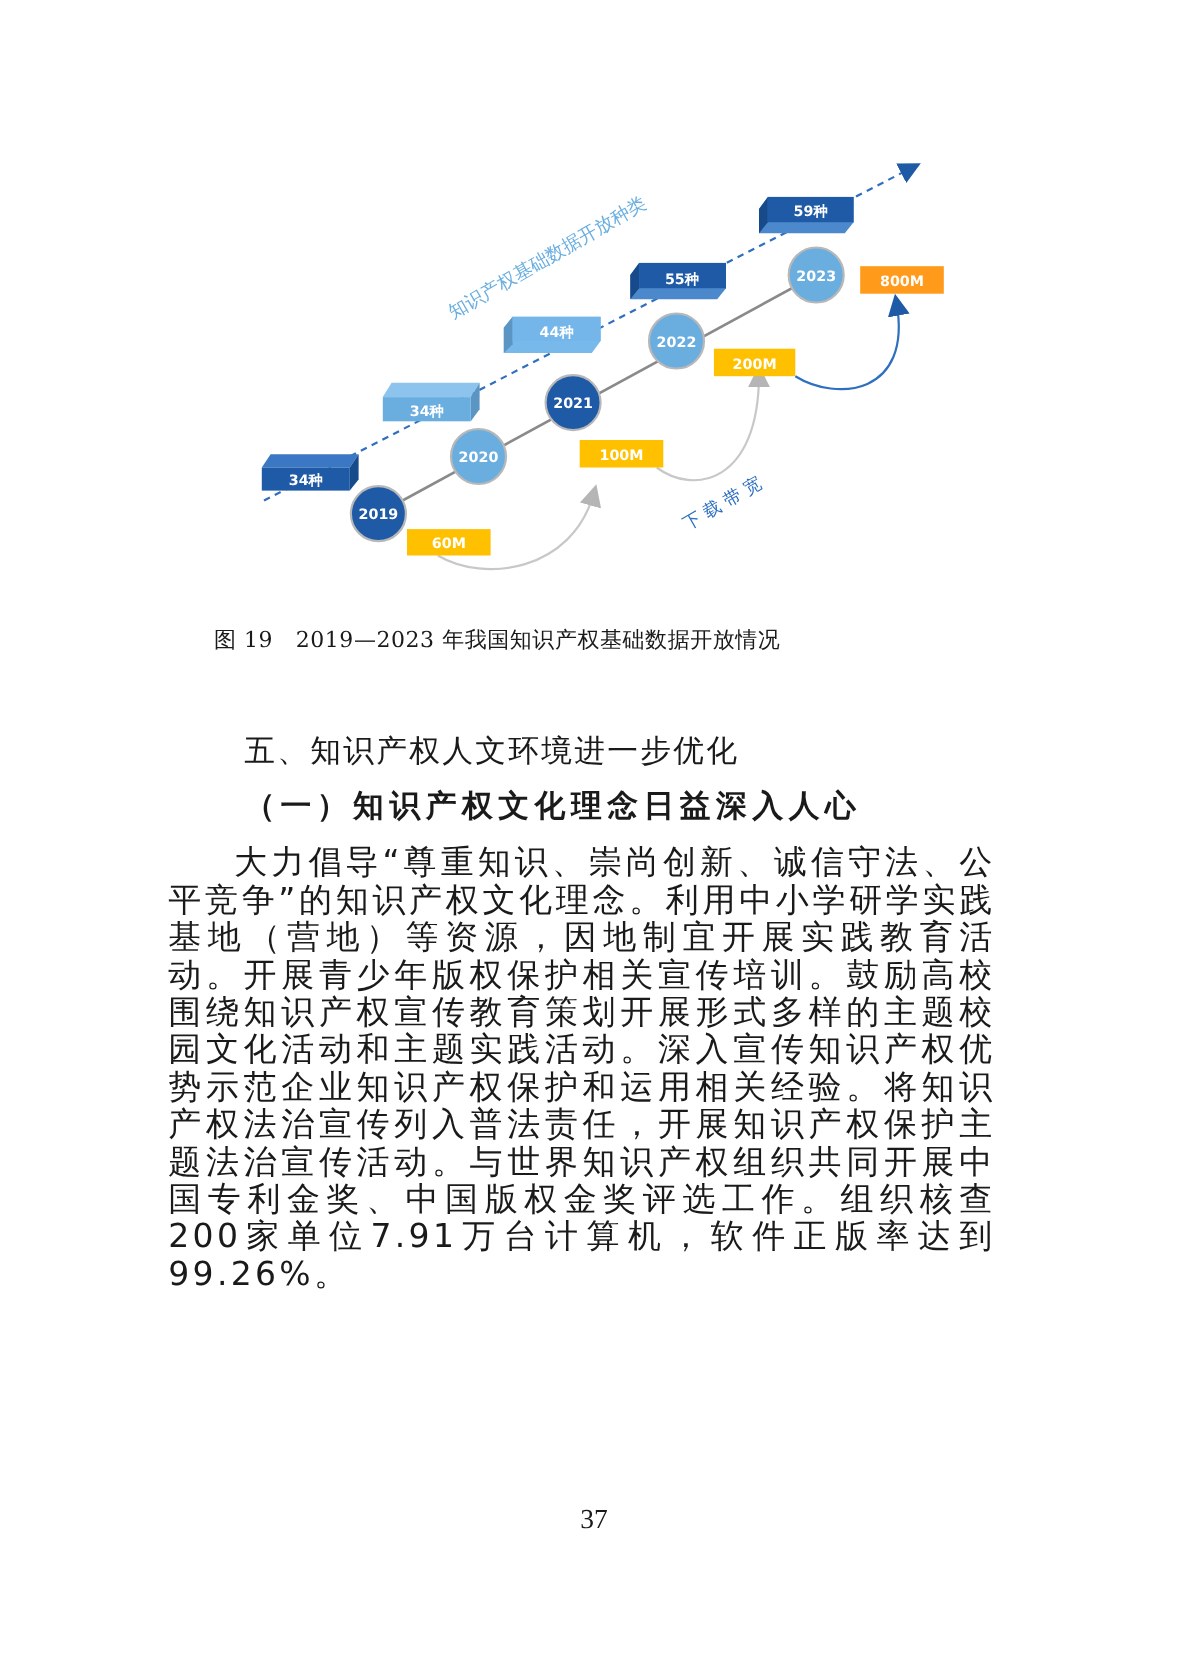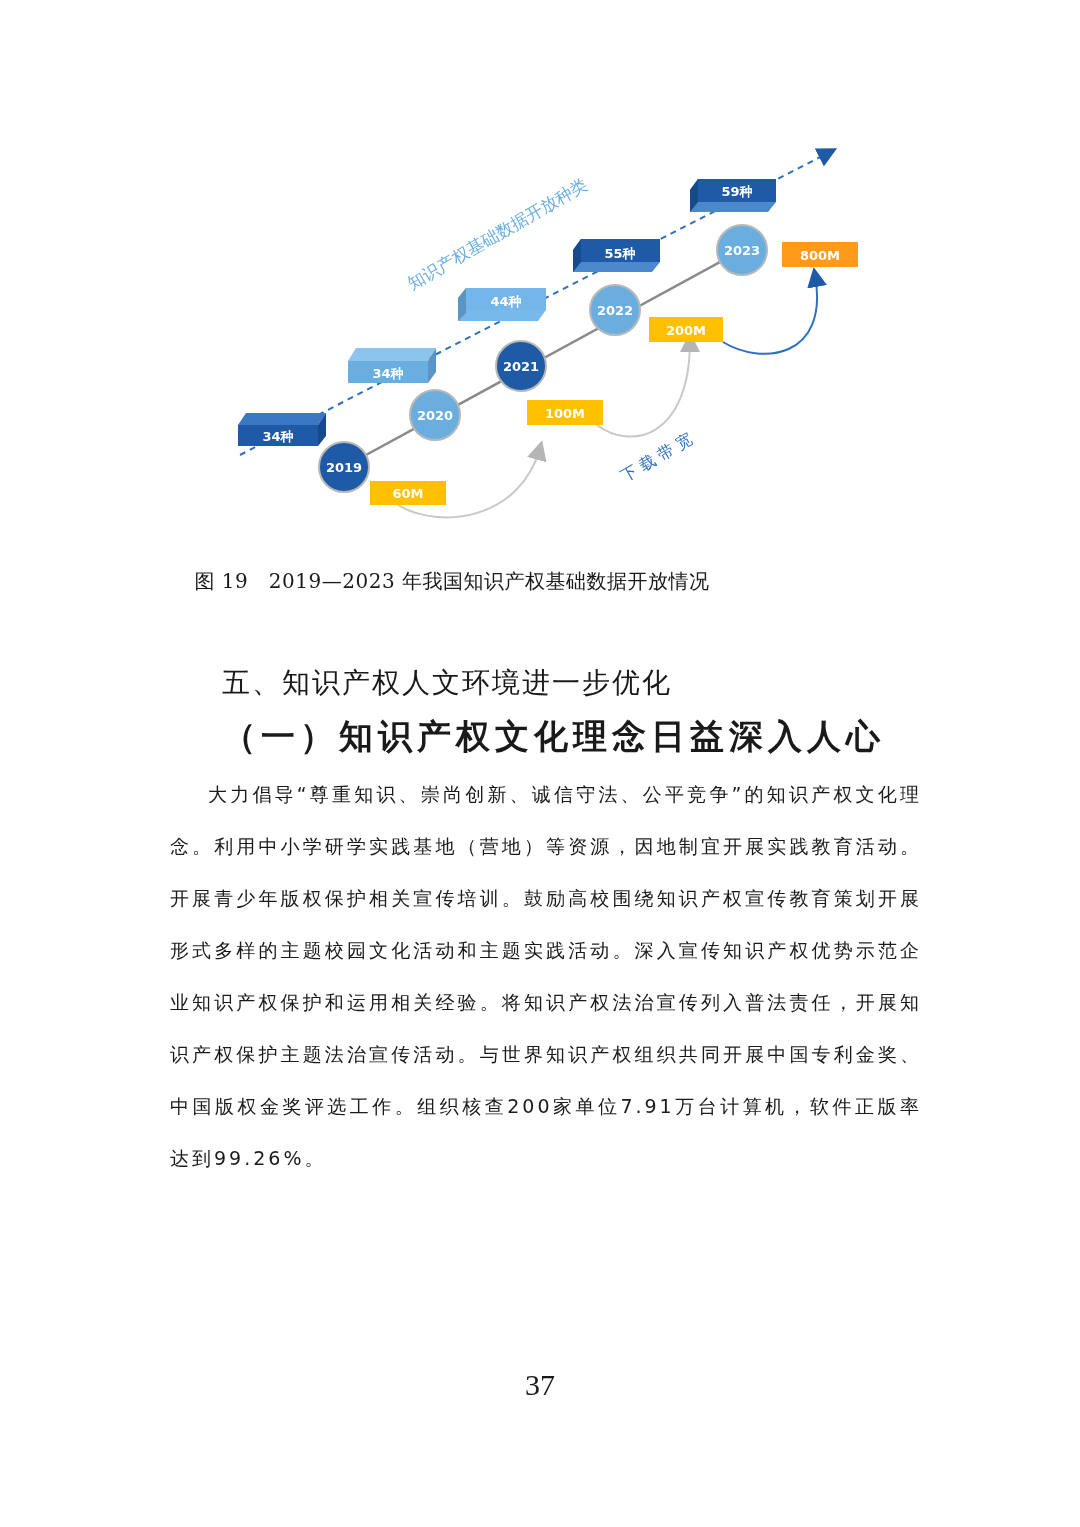--- a/index.html
+++ b/index.html
@@ -4,26 +4,26 @@
   <style>
     html, body { margin: 0; padding: 0; background: #ffffff; }
     body { width: 1080px; height: 1527px; position: relative; overflow: hidden;
            font-family: "DejaVu Serif", "Liberation Serif", serif; color: #1a1a1a; }
     .figure { position: absolute; left: 0; top: 0; width: 1080px; height: 560px; }
     .figure svg { position: absolute; left: 0; top: 0; }
     .caption { position: absolute; left: 0; width: 904px; top: 568px; text-align: center;
                font-size: 20px; letter-spacing: 0.5px; }
     .h1 { position: absolute; left: 222px; top: 664px; font-size: 28px; letter-spacing: 2px;
           font-family: "DejaVu Sans", "Liberation Sans", sans-serif; font-weight: normal; margin: 0; }
-    .h2 { position: absolute; left: 222px; top: 714px; font-size: 34px; letter-spacing: 5px; font-weight: bold;
+    .h2 { position: absolute; left: 222px; top: 714px; font-size: 28px; letter-spacing: 5px; font-weight: bold;
           font-family: "DejaVu Serif", "Liberation Serif", serif; margin: 0; }
-    .body-text { position: absolute; left: 170px; top: 768px; width: 752px; font-size: 19px;
-                 line-height: 52px; text-align: justify; letter-spacing: 3px;
+    .body-text { position: absolute; left: 153px; top: 768px; width: 752px; font-size: 30px;
+                 line-height: 34px; text-align: justify; letter-spacing: 3px;
                  font-family: "DejaVu Sans", "Liberation Sans", sans-serif; margin: 0; text-indent: 2em; }
-    .page-number { position: absolute; left: 0; width: 1080px; top: 1368px; text-align: center; font-size: 30px;
+    .page-number { position: absolute; left: 0; width: 1080px; top: 1368px; text-align: center; font-size: 25px;
                    font-family: "Liberation Serif", "DejaVu Serif", serif; }
     .svgtxt { font-family: "DejaVu Sans", "Liberation Sans", sans-serif; font-weight: bold; fill: #ffffff; }
   </style>
 </head>
 <body>
 
 <div class="figure">
   <svg width="1080" height="560" viewBox="0 0 1080 560">
     <defs>
       <marker id="arrBlue" markerWidth="10" markerHeight="10" refX="6" refY="5" orient="auto">

